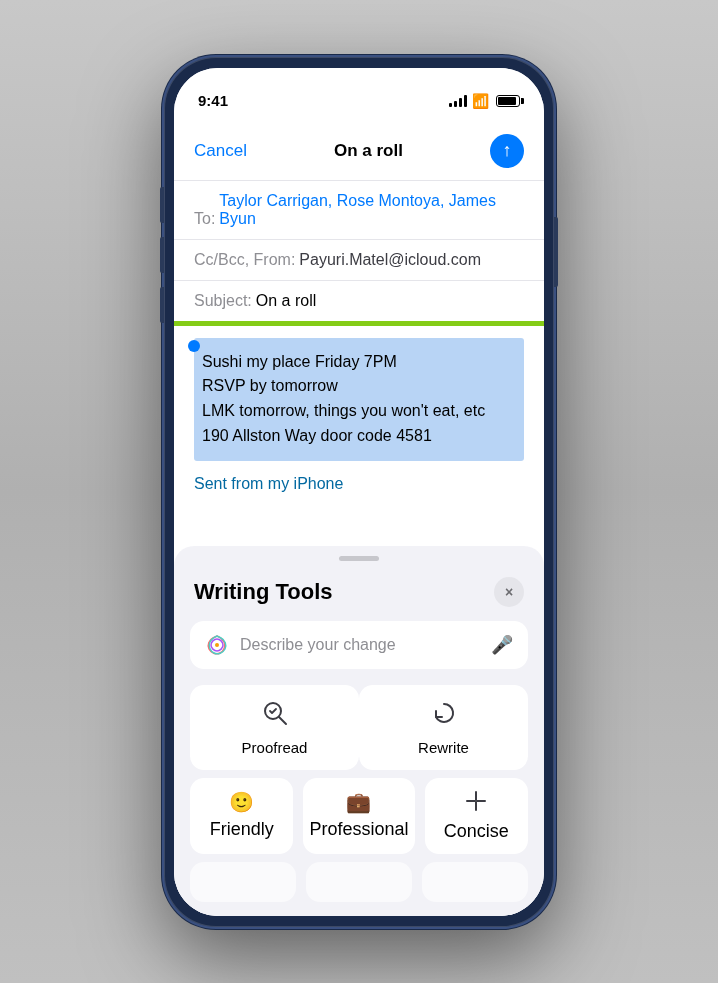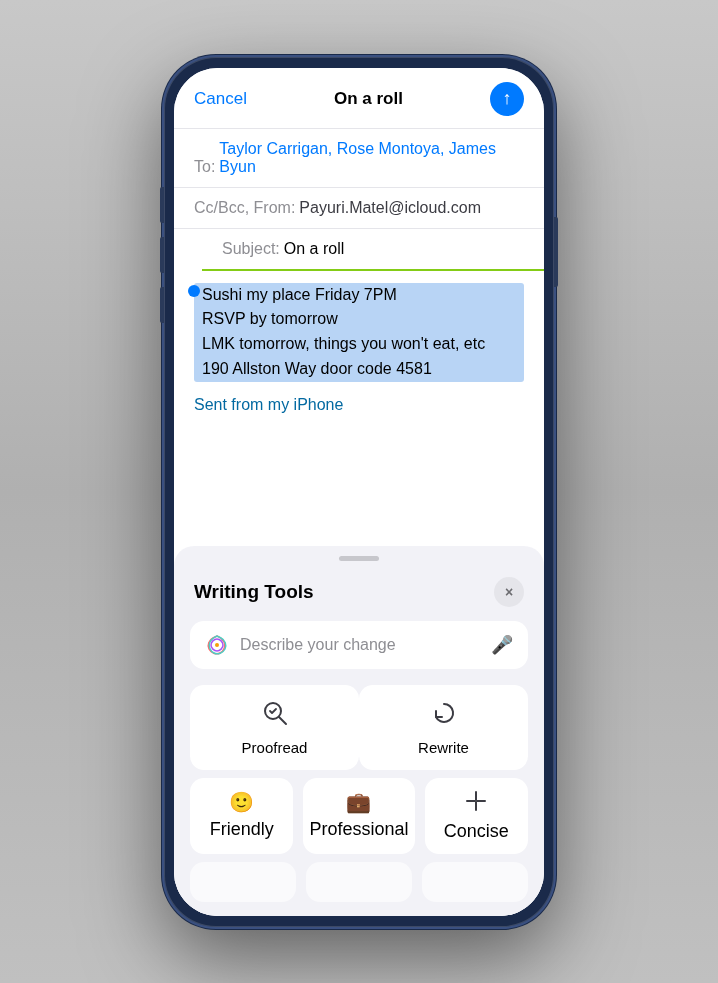--- a/index.html
+++ b/index.html
@@ -219,25 +219,24 @@
     .field-value-blue {
       color: #007aff;
     }
 
     .field-value-gray {
       color: #3c3c43;
     }
 
     .subject-field {
       padding: 11px 20px;
-      border-bottom: 2px solid #84cc16;
+      border-bottom: 5px solid #84cc16;
       display: flex;
       align-items: center;
       font-size: 16px;
-      margin-left: 28px;
     }
 
     
     .email-body {
       padding: 12px 20px;
       flex: 1;
       position: relative;
     }
 
     .body-line-selected {
@@ -281,21 +280,21 @@
     }
 
     .wt-header {
       display: flex;
       align-items: center;
       justify-content: space-between;
       padding: 0 20px 14px;
     }
 
     .wt-title {
-      font-size: 19px;
+      font-size: 22px;
       font-weight: 700;
       color: #000;
     }
 
     .wt-close {
       width: 30px;
       height: 30px;
       background: #e5e5ea;
       border-radius: 50%;
       display: flex;
@@ -406,20 +405,35 @@
     }
   </style>
 </head>
 <body>
 
 <div class="phone-outer">
   <div class="dynamic-island"></div>
 
   <div class="phone-screen">
 
+    <div class="status-bar">
+      <span class="status-time">9:41</span>
+      <div class="status-icons">
+        <div class="signal-bars">
+          <span></span>
+            <span></span>
+            <span></span>
+            <span></span>
+        </div>
+        <span class="wifi-icon">📶</span>
+        <div class="battery-icon">
+          <div class="battery-fill"></div>
+        </div>
+      </div>
+    </div>
 
     <div class="email-compose">
 
       <div class="nav-bar">
         <span class="nav-cancel">Cancel</span>
         <span class="nav-title">On a roll</span>
         <div class="nav-send">
           <span class="nav-send-arrow">↑</span>
         </div>
       </div>
@@ -433,21 +447,21 @@
         <span class="field-label">Cc/Bcc, From:</span>
         <span class="field-value-gray">Payuri.Matel@icloud.com</span>
       </div>
 
       <div class="subject-field">
         <span class="field-label">Subject:</span>
         <span>On a roll</span>
       </div>
 
       <div class="email-body">
-        <div style="position:relative; background:#b8d4f5; padding:0 8px; border-radius:3px;">
+        <div style="position:relative; background:#b8d4f5; padding:12px 8px; border-radius:3px;">
           <div class="cursor-dot-start"></div>
           <span class="body-line-selected">Sushi my place Friday 7PM</span>
           <span class="body-line-selected">RSVP by tomorrow</span>
           <span class="body-line-selected">LMK tomorrow, things you won't eat, etc</span>
           <span class="body-line-selected">190 Allston Way door code 4581</span>
 
         </div>
         <div class="sent-from">Sent from my iPhone</div>
       </div>
 

